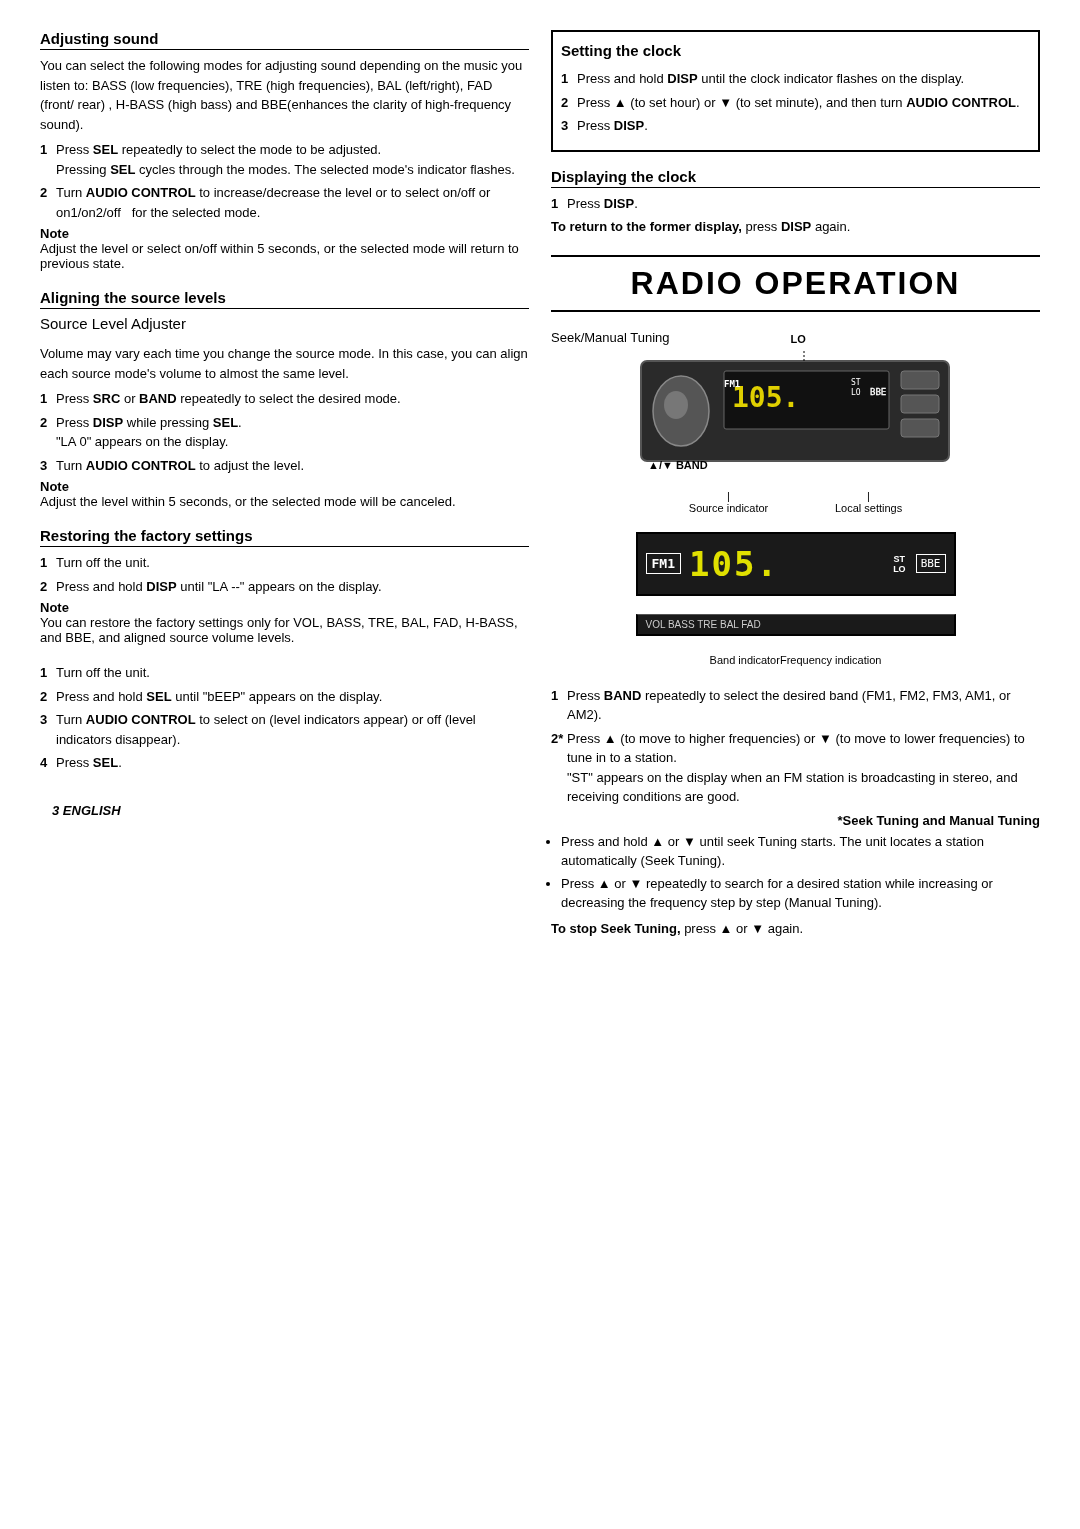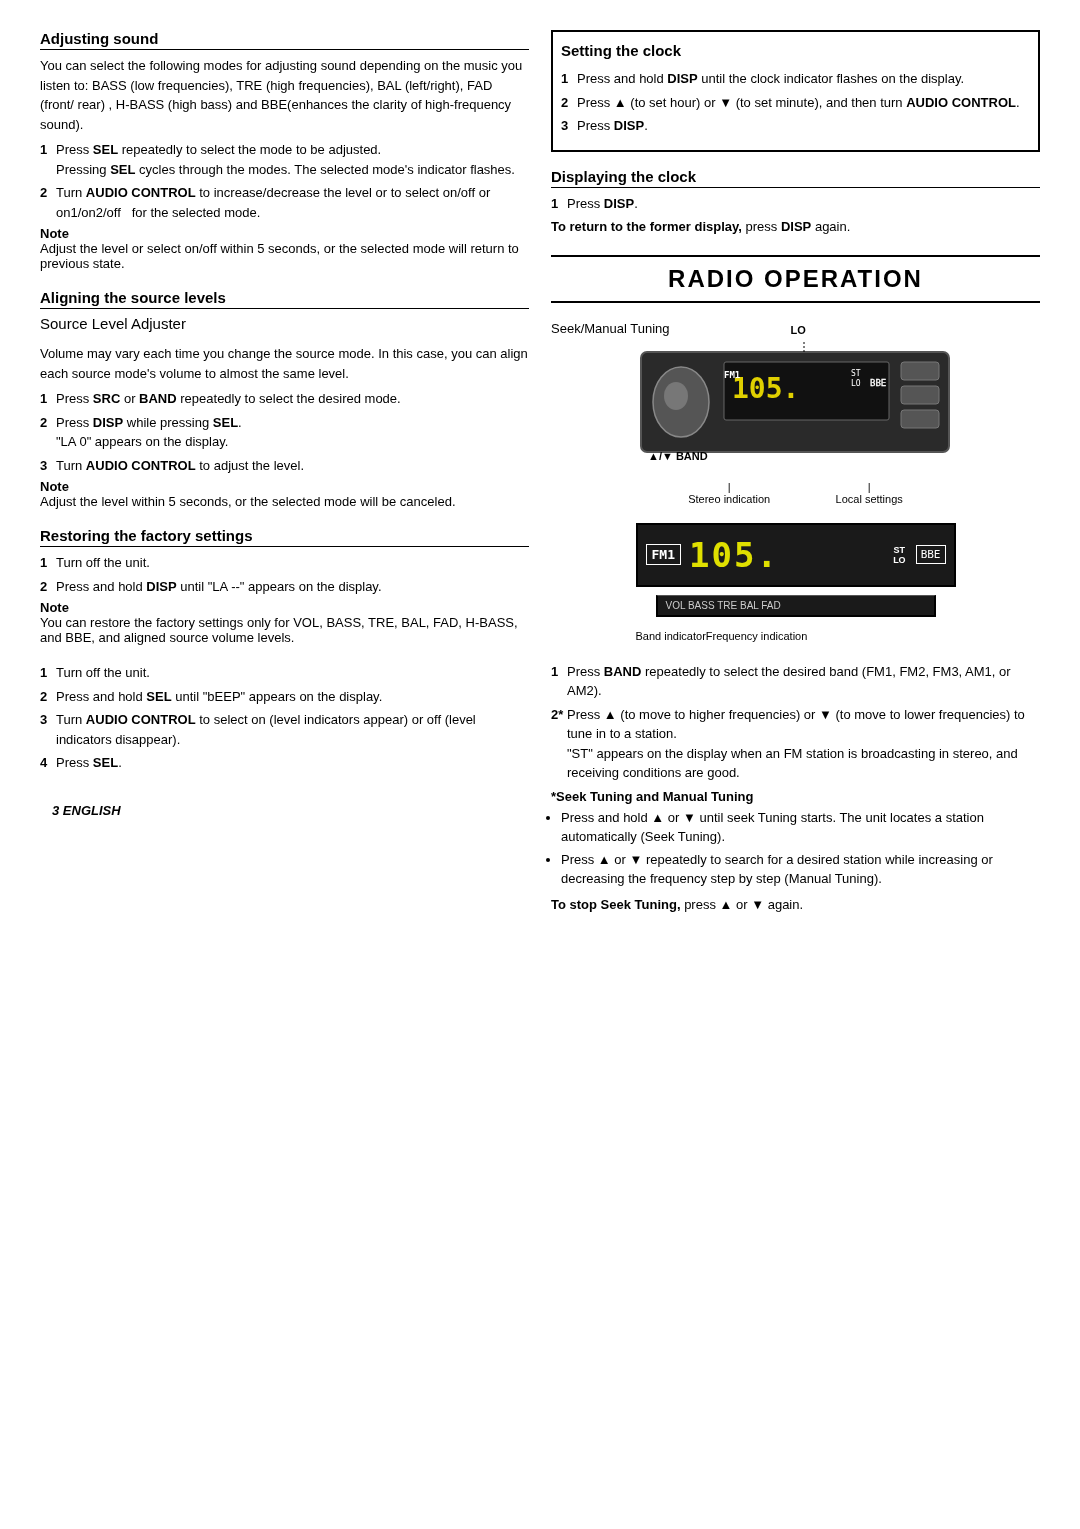--- a/index.html
+++ b/index.html
@@ -63,21 +63,21 @@
     .setting-clock-box {
       border: 2px solid #000;
       padding: 10px 8px;
       margin-bottom: 16px;
     }
     .setting-clock-box h2.section-title {
       border-bottom: none;
       margin-bottom: 8px;
     }
     .radio-operation-title {
-      font-size: 24px;
+      font-size: 32px;
       font-weight: bold;
       text-align: center;
       letter-spacing: 2px;
       margin: 18px 0 18px 0;
       border-top: 2px solid #000;
       border-bottom: 2px solid #000;
       padding: 8px 0;
     }
     .seek-manual-label {
       font-weight: normal;
@@ -126,22 +126,22 @@
     .bbe-badge {
       color: #fff;
       font-size: 11px;
       border: 1px solid #fff;
       padding: 2px 4px;
       margin-left: 6px;
       font-family: monospace;
     }
     .display-bottom-labels {
       display: flex;
-      width: 280px;
-      margin: 8px auto;
+      width: 320px;
+      margin: 18px auto;
       justify-content: space-between;
       padding: 4px 8px;
       font-size: 10px;
       background: #1a1a1a;
       color: #ccc;
       border: 2px solid #000;
       border-top: 1px solid #555;
     }
     .diagram-wrapper {
       position: relative;
@@ -153,20 +153,21 @@
       font-size: 13px;
       font-style: italic;
       font-weight: bold;
       margin-left: 12px;
     }
     .star-note {
       font-weight: bold;
       font-size: 13px;
       margin-bottom: 4px;
       margin-top: 6px;
+      text-align: right;
     }
     .indent-list {
       margin-left: 10px;
       margin-bottom: 6px;
     }
     .indent-list li {
       list-style: disc;
       line-height: 1.5;
       margin-bottom: 3px;
     }
@@ -328,21 +329,21 @@
             <rect x="265" y="44" width="38" height="18" rx="3" fill="#555" stroke="#777" stroke-width="1"></rect>
             <rect x="265" y="68" width="38" height="18" rx="3" fill="#555" stroke="#777" stroke-width="1"></rect>
 
             <line x1="168" y1="10" x2="168" y2="0" stroke="#000" stroke-width="1" stroke-dasharray="2,2"></line>
 
             <text x="12" y="118" fill="#000" font-size="11" font-weight="bold">▲/▼  BAND</text>
           </svg>
           <div style="display:flex; justify-content:space-around; font-size:11px; margin-top:6px; padding: 0 20px;">
             <div style="text-align:center;">
               <div>|</div>
-              <div>Stereo indication</div>
+              <div>Source indicator</div>
             </div>
             <div style="text-align:center;">
               <div>|</div>
               <div>Local settings</div>
             </div>
           </div>
         </div>
 
         <div style="width:320px; margin: 18px auto 0 auto;">
           <div class="display-box">
@@ -350,21 +351,21 @@
             <span class="freq-display">105.</span>
             <div class="st-lo-box">
               <span class="st-label">ST</span>
               <span class="lo-label-sm">LO</span>
             </div>
             <span class="bbe-badge">BBE</span>
           </div>
           <div class="display-bottom-labels">
             <span>VOL  BASS  TRE  BAL  FAD</span>
           </div>
-          <div style="display:flex; justify-content:flex-start; width:320px; margin: 13px auto 0 auto; font-size:11px;">
+          <div style="display:flex; justify-content:center; width:320px; margin: 13px auto 0 auto; font-size:11px;">
             <span>Band indicator</span>
             <span>Frequency indication</span>
           </div>
         </div>
       </div>
 
       <div class="step-line">
         <span class="num">1</span>
         <span class="content">Press <strong>BAND</strong> repeatedly to select the desired band (FM1, FM2, FM3, AM1, or AM2).</span>
       </div>

